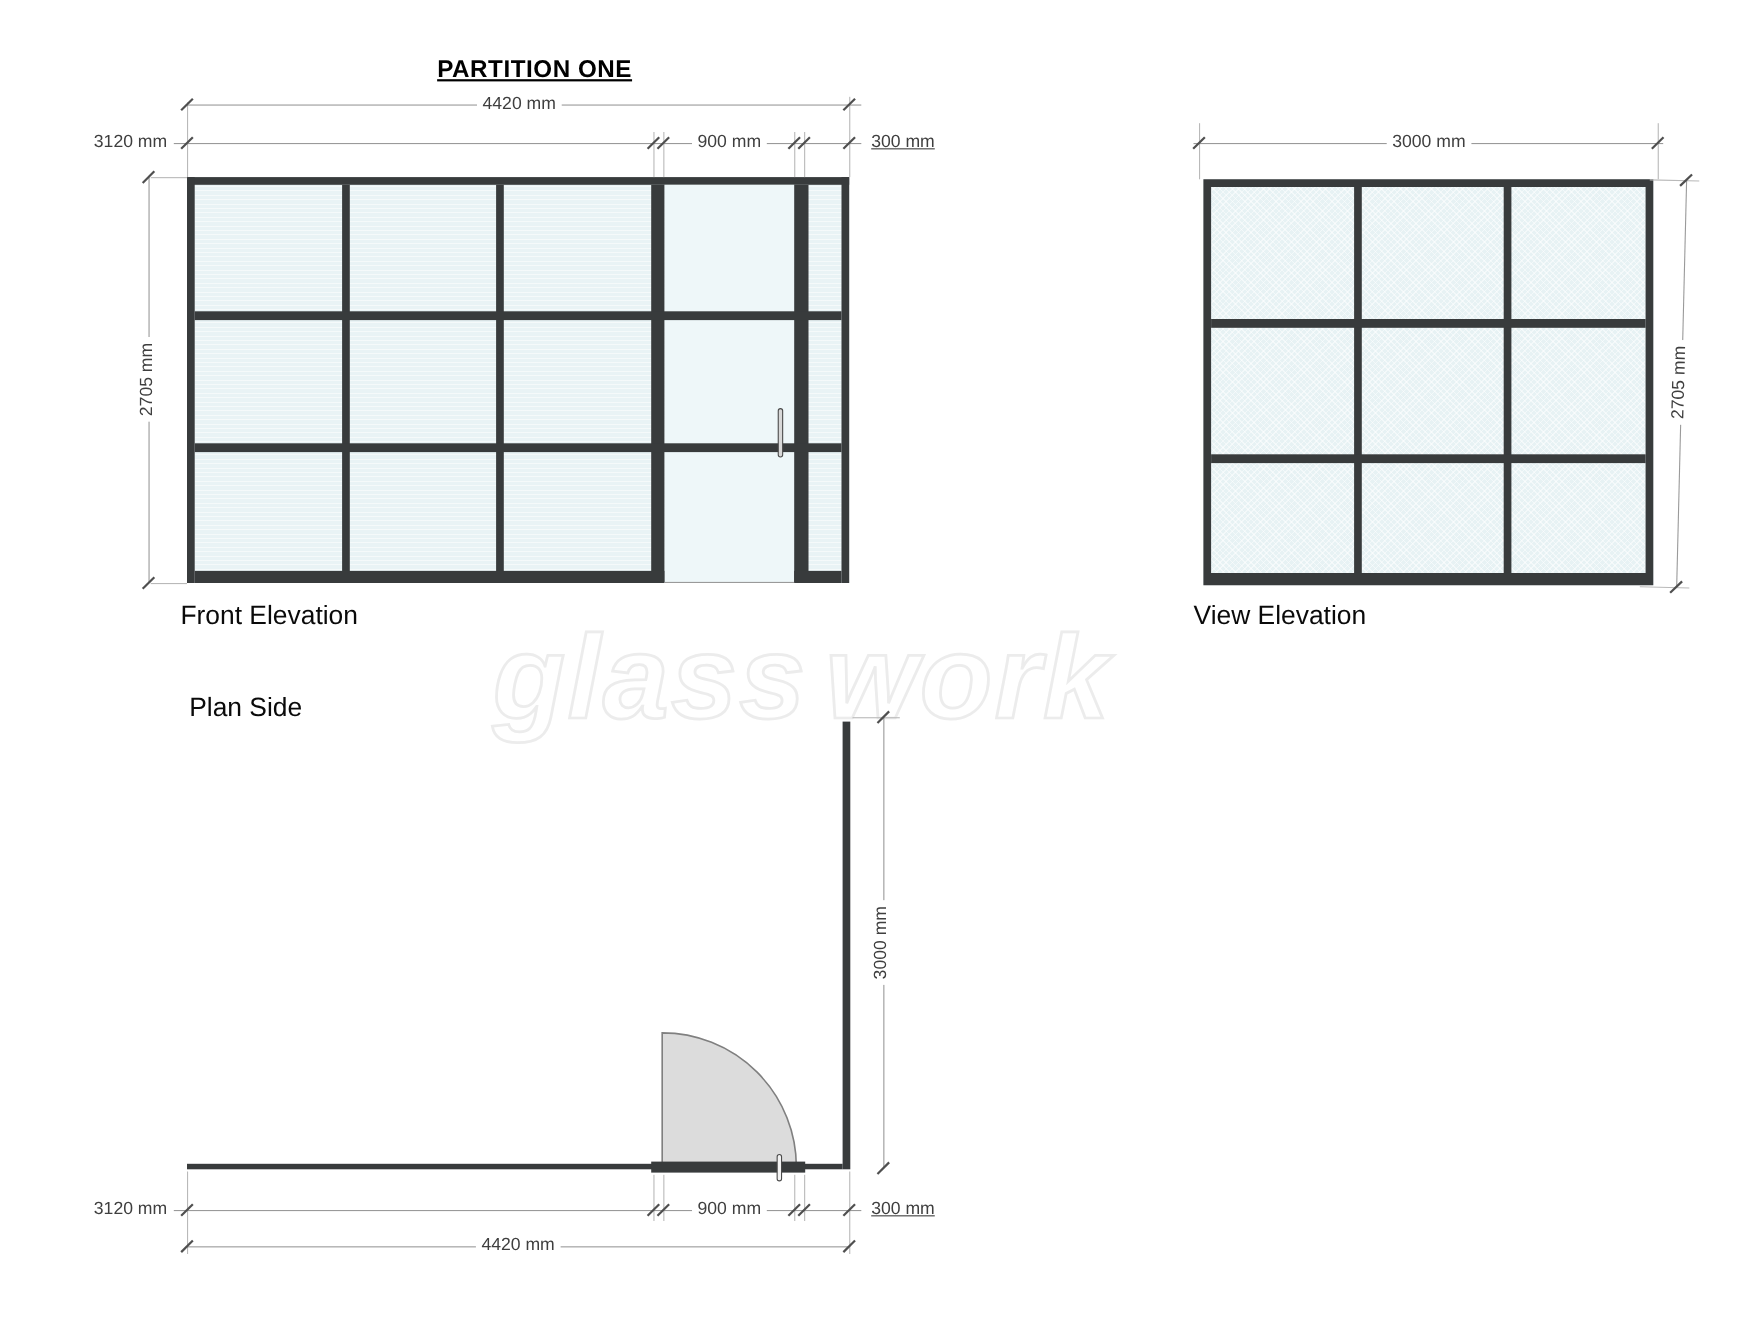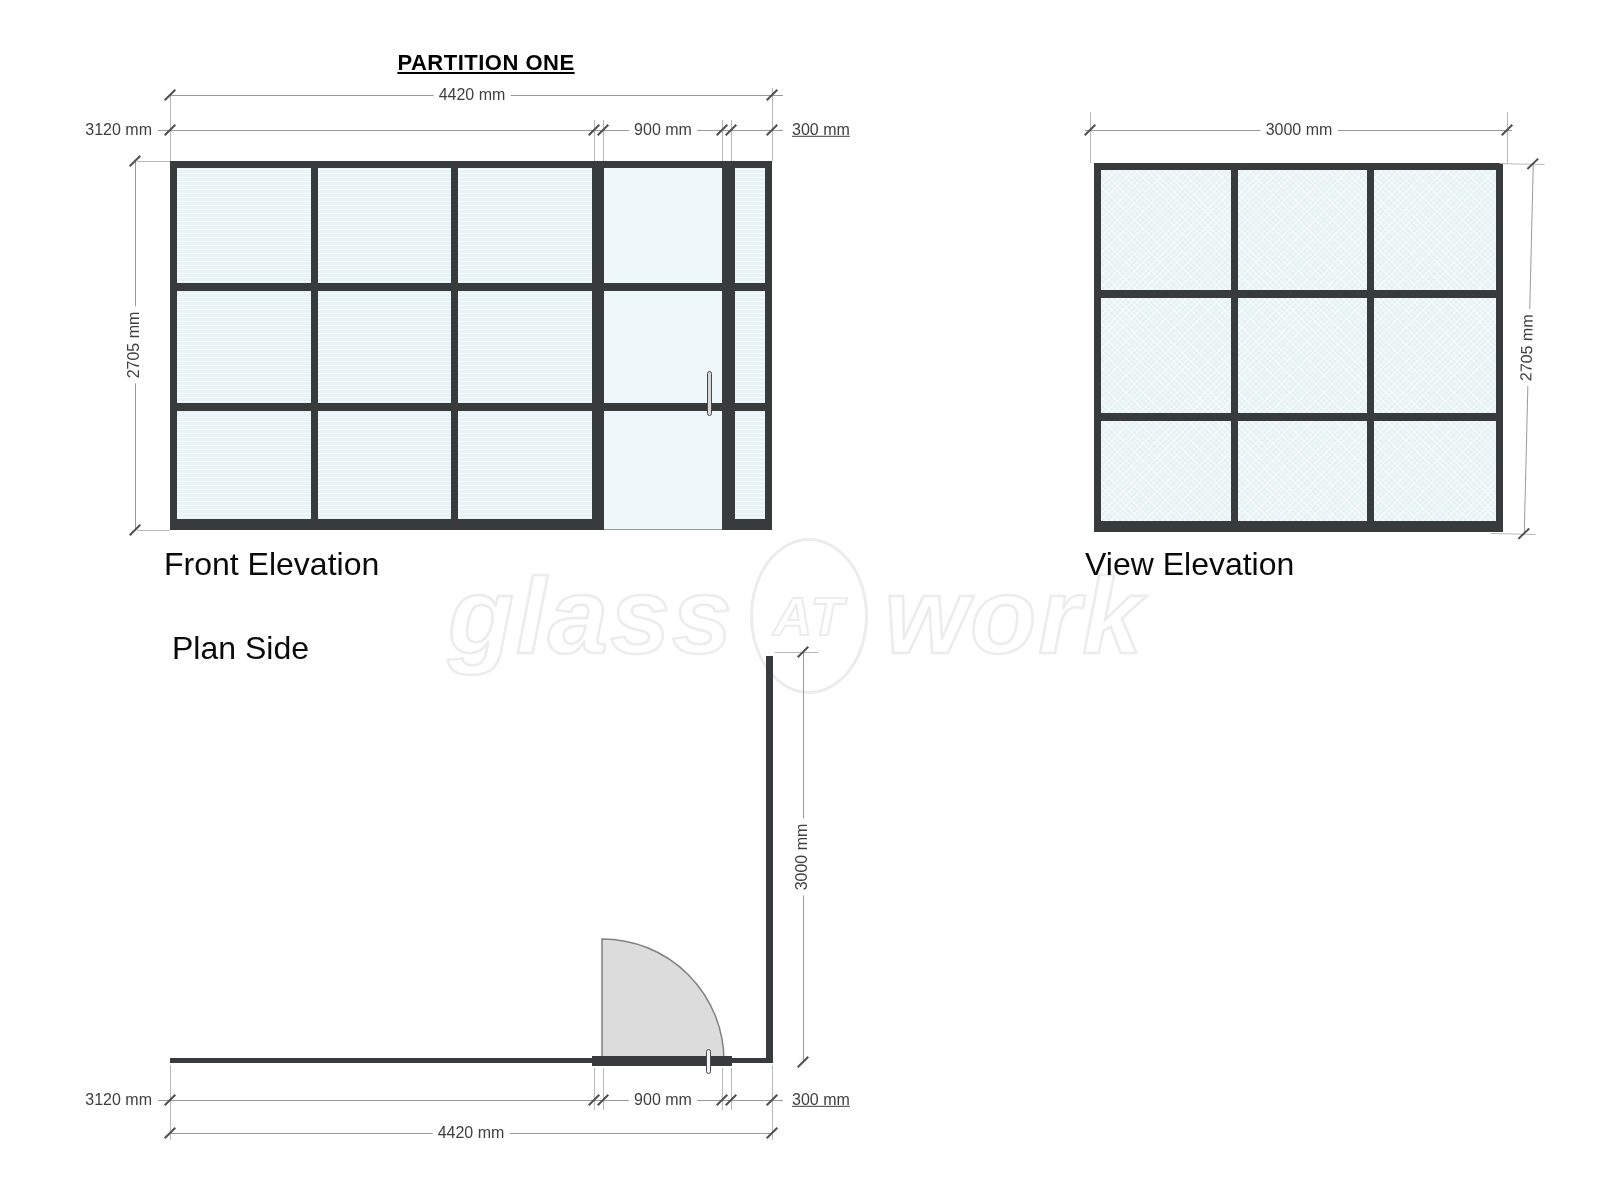--- a/index.html
+++ b/index.html
@@ -37,35 +37,32 @@
   .dlabel{position:absolute;font-size:16px;color:#3f3f3f;background:#fff;
           padding:0 5px;white-space:nowrap;transform:translate(-50%,-50%);line-height:1.15;}
   .dlabel.rot{transform:translate(-50%,-50%) rotate(-90deg);}
   .dlabel.right-anchor{transform:translate(-100%,-50%);}
   .dlabel.left-anchor{transform:translate(0,-50%);text-decoration:underline;}
 
   
   .title{position:absolute;left:486px;top:63px;transform:translate(-50%,-50%);
          font-size:22px;font-weight:bold;letter-spacing:.5px;color:#000;
          text-decoration:underline;white-space:nowrap;}
-  .view-label{position:absolute;font-size:32px;color:#0a0a0a;white-space:nowrap;}
+  .view-label{position:absolute;font-size:24px;color:#0a0a0a;white-space:nowrap;}
 
   
   .wall{position:absolute;background:#383b3c;}
 </style>
 </head>
 <body>
 
 <div id="canvas">
 
   <div class="watermark">
     <span class="wm-word">glass</span>
-    <span class="wm-badge">
-      <span>AT</span>
-    </span>
     <span class="wm-word">work</span>
   </div>
 
   <div class="layer">
 
     <div class="title">PARTITION ONE</div>
 
     <div class="frame glass-front" style="left:170px;top:161px;width:602px;height:369px;border-bottom:none;">
 
       <div class="door-glass" style="left:427px;top:0;width:118px;height:362px;"></div>

